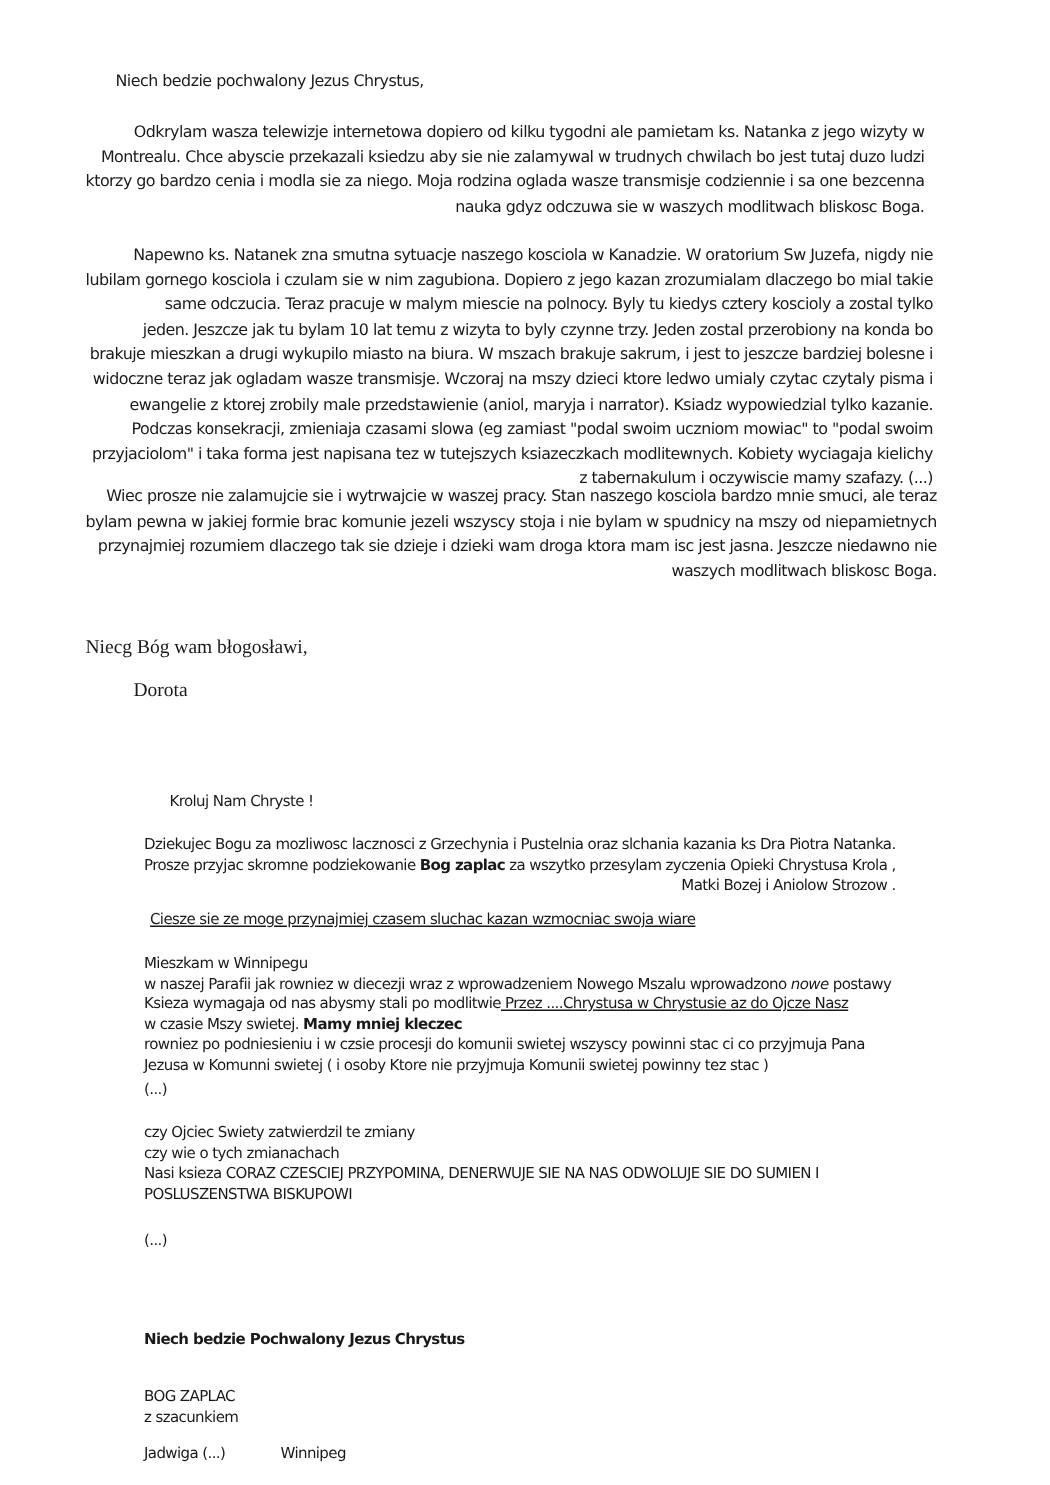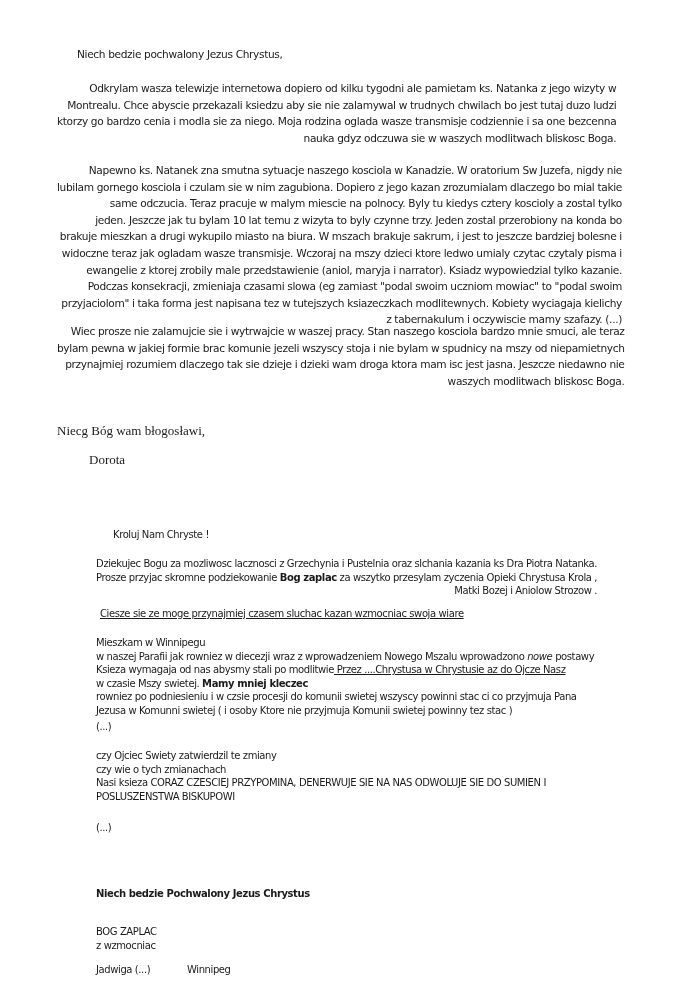--- a/index.html
+++ b/index.html
@@ -92,21 +92,21 @@
 <div class="blk sans-small" style="left:96px; top:821px;">
   <span>(...)</span>
 </div>
 
 <div class="blk sans-small" style="left:96px; top:887px;">
   <b>Niech bedzie Pochwalony Jezus Chrystus</b>
 </div>
 
 <div class="blk sans-small" style="left:96px; top:925px;">
   <span class="line">BOG ZAPLAC</span>
-  <span class="line">z wzmocniac</span>
+  <span class="line">z szacunkiem</span>
 </div>
 
 <div class="blk sans-small" style="left:96px; top:963px;">
   <span>Jadwiga  (...)</span>
 </div>
 <div class="blk sans-small" style="left:187px; top:963px;">
   <span>Winnipeg</span>
 </div>
 
 </body></html>

